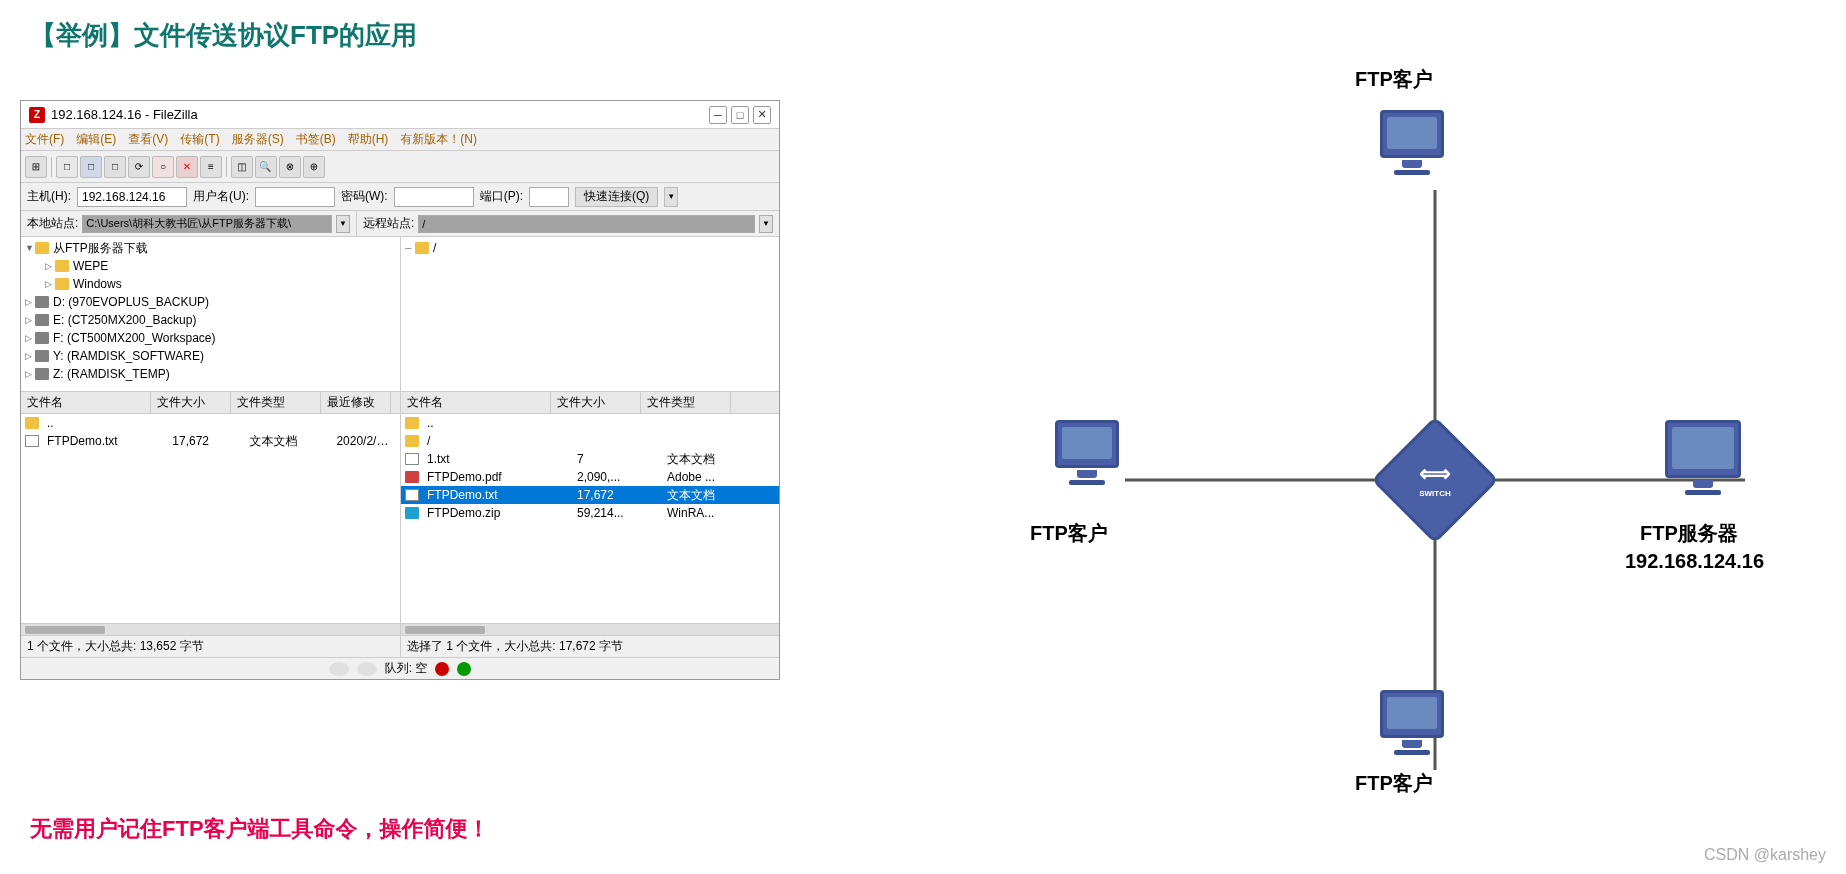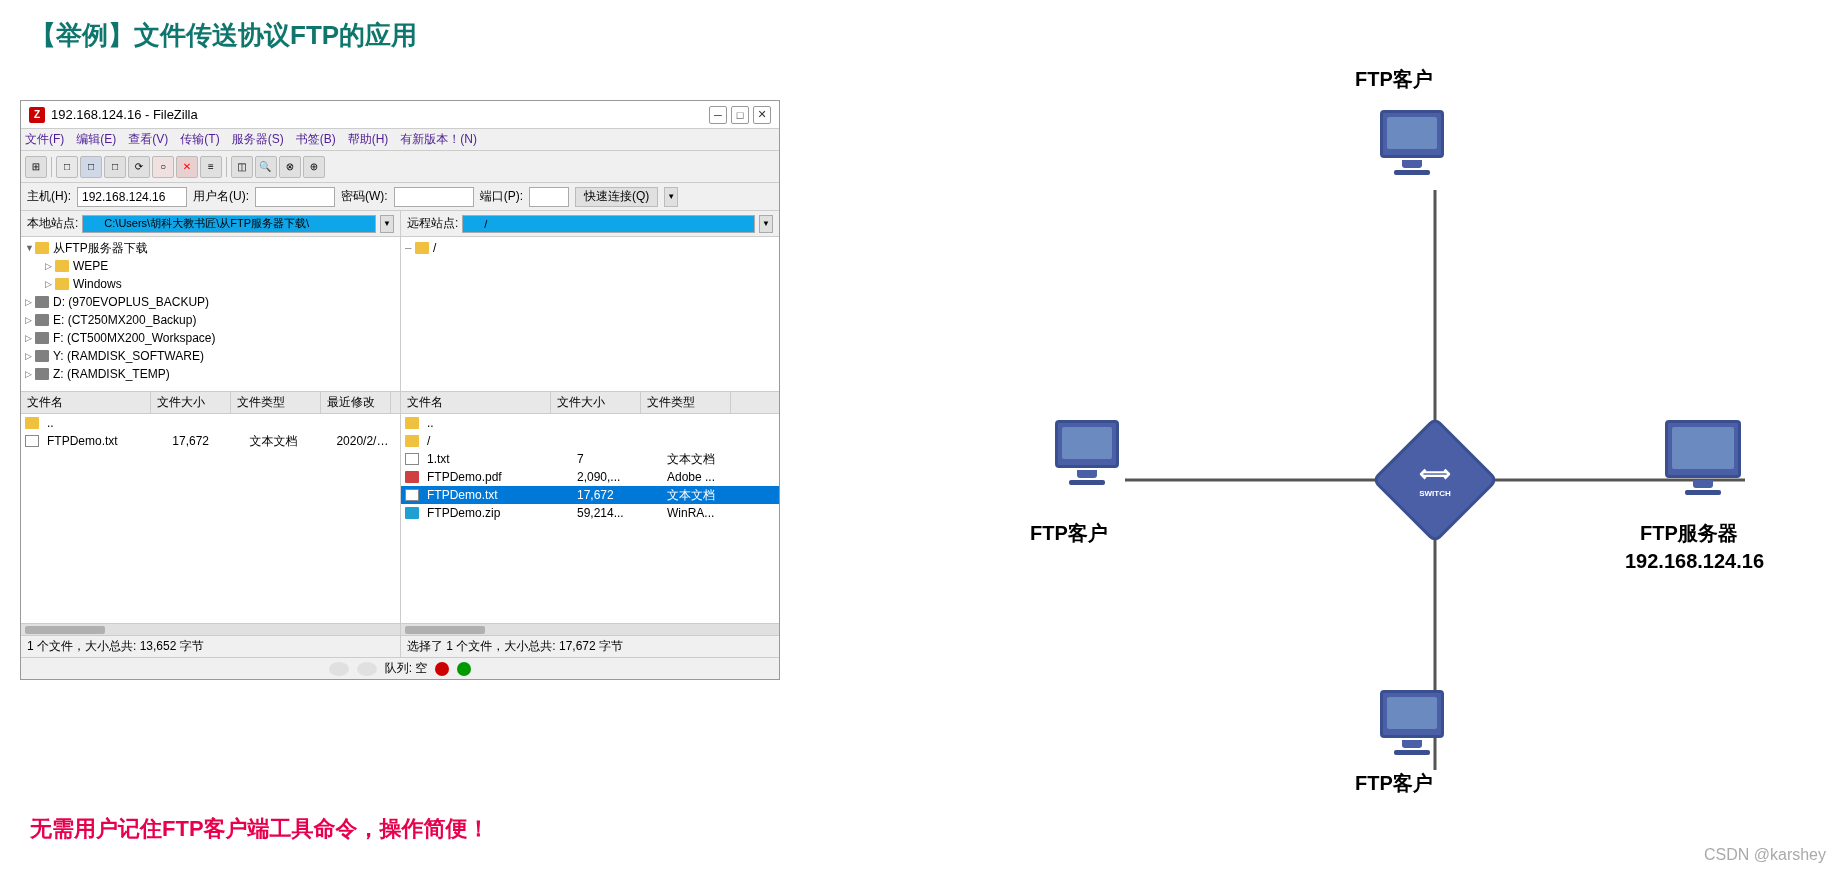--- a/index.html
+++ b/index.html
@@ -110,21 +110,21 @@
       display: flex;
       align-items: center;
       padding: 0 4px;
       border-bottom: 1px solid #ccc;
       font-size: 12px;
       gap: 12px;
     }
 
     .fz-menubar span {
       cursor: pointer;
-      color: #4c1d95;
+      color: #a16207;
     }
 
     
     .fz-toolbar {
       background: #f0f0f0;
       height: 32px;
       display: flex;
       align-items: center;
       padding: 2px 4px;
       border-bottom: 1px solid #ccc;
@@ -202,43 +202,43 @@
 
     
     .fz-pathbars {
       display: flex;
       height: 26px;
       border-bottom: 1px solid #ccc;
       font-size: 12px;
     }
 
     .fz-pathbar-left {
-      width: 380px;
+      width: 336px;
       display: flex;
       align-items: center;
       padding: 0 6px;
       border-right: 1px solid #ccc;
       gap: 4px;
     }
 
     .fz-pathbar-right {
       flex: 1;
       display: flex;
       align-items: center;
       padding: 0 6px;
       gap: 4px;
     }
 
     .fz-pathbar-input {
       flex: 1;
       height: 18px;
       border: 1px solid #aaa;
-      background: #0ea5e9;
+      background: #a3a3a3;
       font-size: 11px;
-      padding: 0 21px;
+      padding: 0 3px;
     }
 
     .fz-pathbar-dropdown {
       width: 14px;
       height: 18px;
       background: #e0e0e0;
       border: 1px solid #aaa;
       display: flex;
       align-items: center;
       justify-content: center;

